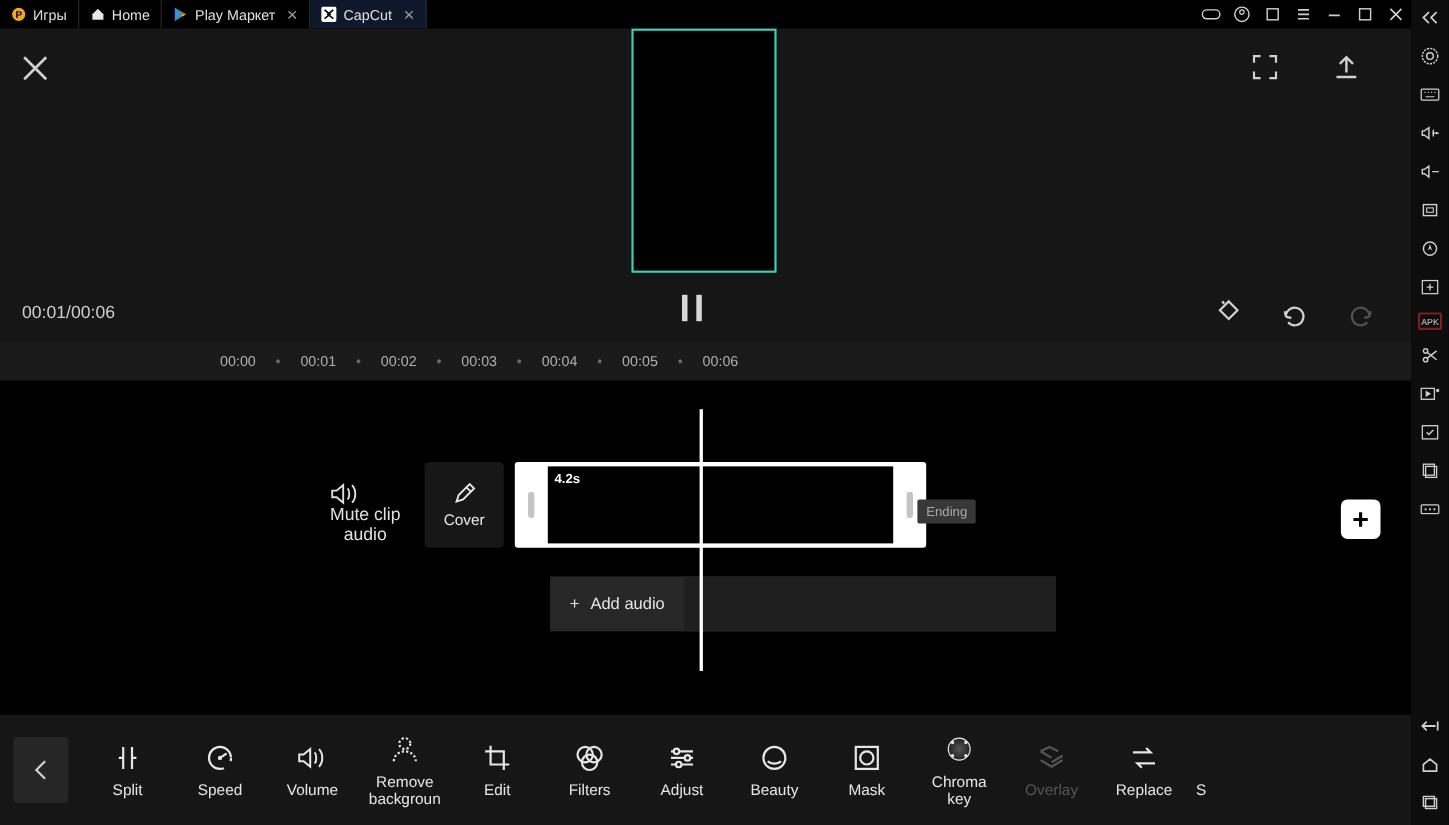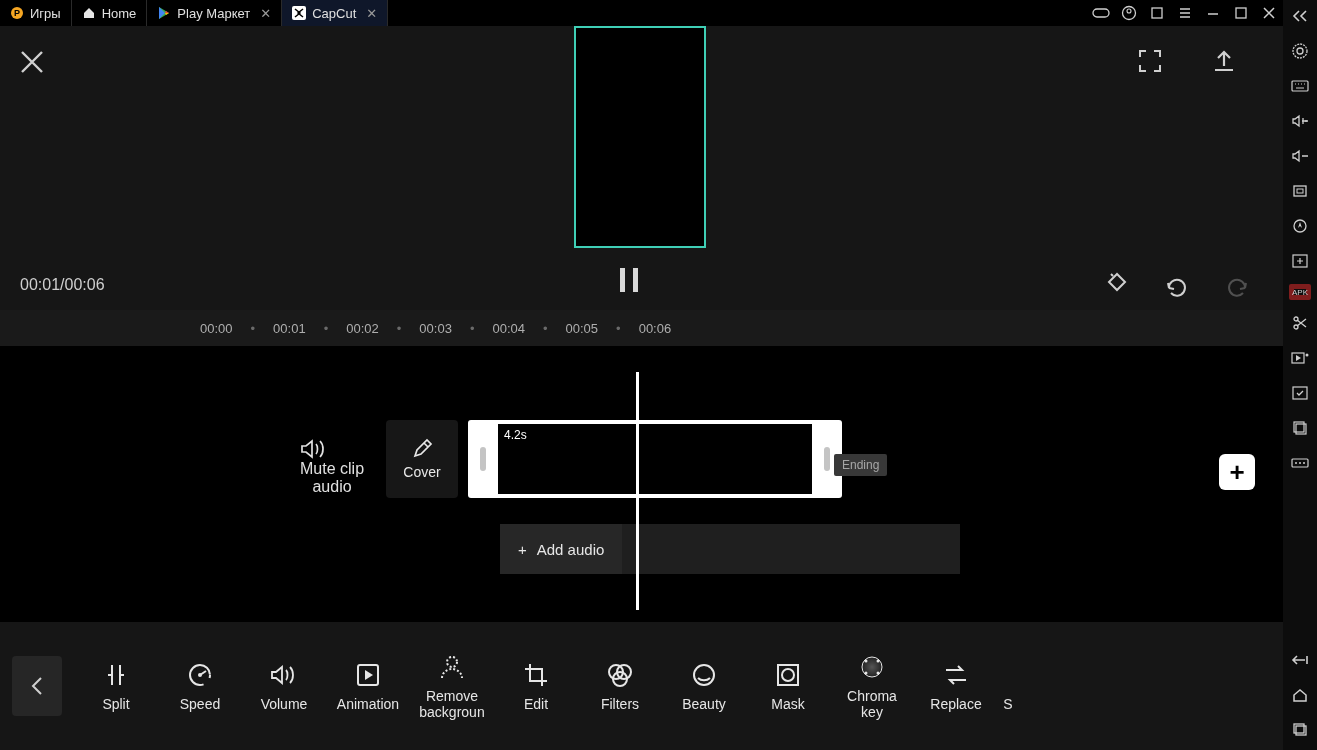--- a/index.html
+++ b/index.html
@@ -40,29 +40,29 @@
   
   .ruler{position:absolute;left:0;top:284px;width:1283px;height:36px;background:#1a1a1a;display:flex;align-items:center;padding-left:200px;gap:18px;font-size:13px;color:#aeaeae;}
   .rdot{color:#6a6a6a;}
   
   .tracks{position:absolute;left:0;top:320px;width:1283px;height:308px;background:#000;}
   .mute{position:absolute;left:300px;top:92px;text-align:center;color:#e0e0e0;font-size:16px;}
   .coverbtn{position:absolute;left:386px;top:74px;width:72px;height:78px;background:#171717;display:flex;flex-direction:column;align-items:center;justify-content:center;gap:4px;color:#e8e8e8;font-size:14px;border-radius:4px;}
   .clip{position:absolute;left:468px;top:74px;width:374px;height:78px;background:var(--white);border-radius:3px;display:flex;align-items:center;}
   .clip .hand{width:30px;height:78px;display:flex;align-items:center;justify-content:center;color:#888;}
   .clip .thumb{flex:1;height:70px;background:#000;position:relative;}
-  .clip .thumb .dur{position:absolute;left:6px;top:4px;color:#fff;font-size:12px;font-weight:normal;}
+  .clip .thumb .dur{position:absolute;left:6px;top:4px;color:#fff;font-size:12px;font-weight:bold;}
   .ending{position:absolute;left:834px;top:108px;background:#383838;color:#a6a6a6;font-size:12px;padding:4px 8px;border-radius:2px;}
   .addbtn{position:absolute;right:28px;top:108px;width:36px;height:36px;border-radius:6px;background:#fff;color:#000;display:flex;align-items:center;justify-content:center;font-size:26px;font-weight:bold;}
   .audiotrack{position:absolute;left:500px;top:178px;width:460px;height:50px;background:#272727;display:flex;align-items:center;font-size:15px;color:#e6e6e6;}
   .audiotrack .lab{padding:0 18px;display:flex;align-items:center;gap:10px;}
   .audiotrack .rest{flex:1;height:50px;background:#1f1f1f;}
   .playhead{position:absolute;left:636px;top:26px;width:3px;height:238px;background:#fff;}
   
-  .bottombar{position:absolute;left:0;bottom:0;width:1283px;height:128px;background:#161616;display:flex;align-items:center;}
+  .bottombar{position:absolute;left:0;bottom:0;width:1283px;height:100px;background:#161616;display:flex;align-items:center;}
   .back{width:50px;height:60px;margin:0 12px;background:#262626;border-radius:4px;display:flex;align-items:center;justify-content:center;}
   .tool{display:flex;flex-direction:column;align-items:center;justify-content:center;gap:7px;min-width:84px;font-size:14px;color:#e6e6e6;}
   .tool.dis{color:#555;}
   .tool .icn{height:28px;display:flex;align-items:center;}
   
   .rightrail{position:absolute;right:0;top:0;width:34px;height:750px;background:#0d0d0d;display:flex;flex-direction:column;align-items:center;padding-top:4px;gap:11px;}
   .rri{width:24px;height:24px;display:flex;align-items:center;justify-content:center;color:#cfcfcf;font-size:13px;}
   svg{display:block;}
 </style>
 </head>
@@ -277,29 +277,20 @@
     <div class="tool">
       <div class="icn">
           <svg width="28" height="24" viewBox="0 0 28 24">
             <path d="M2 9v6h4l6 5V4L6 9H2zM16 7c2 2 2 8 0 10M20 4c4 4 4 12 0 16" fill="none" stroke="#e6e6e6" stroke-width="1.8"></path>
           </svg>
         </div>
       <span>Volume</span>
     </div>
     <div class="tool">
       <div class="icn">
-          <svg width="26" height="26" viewBox="0 0 26 26">
-            <rect x="3" y="3" width="20" height="20" rx="2" fill="none" stroke="#e6e6e6" stroke-width="2"></rect>
-            <polygon points="10,8 18,13 10,18" fill="#e6e6e6"></polygon>
-          </svg>
-        </div>
-      <span>Animation</span>
-    </div>
-    <div class="tool">
-      <div class="icn">
           <svg width="28" height="26" viewBox="0 0 28 26">
             <circle cx="14" cy="8" r="5" fill="none" stroke="#e6e6e6" stroke-width="2" stroke-dasharray="2 2"></circle>
             <path d="M4 24c0-6 6-9 10-9s10 3 10 9" fill="none" stroke="#e6e6e6" stroke-width="2" stroke-dasharray="2 2"></path>
           </svg>
         </div>
       <span style="text-align:center;white-space:normal;width:80px;">Remove backgroun</span>
     </div>
     <div class="tool">
       <div class="icn">
           <svg width="26" height="26" viewBox="0 0 26 26">
@@ -310,20 +301,31 @@
     </div>
     <div class="tool">
       <div class="icn">
           <svg width="28" height="26" viewBox="0 0 28 26">
             <circle cx="10" cy="10" r="7" fill="none" stroke="#e6e6e6" stroke-width="2"></circle>
             <circle cx="18" cy="10" r="7" fill="none" stroke="#e6e6e6" stroke-width="2"></circle>
             <circle cx="14" cy="17" r="7" fill="none" stroke="#e6e6e6" stroke-width="2"></circle>
           </svg>
         </div>
       <span>Filters</span>
+    </div>
+    <div class="tool">
+      <div class="icn">
+          <svg width="26" height="24" viewBox="0 0 26 24">
+            <path d="M3 6h20M3 12h20M3 18h20" stroke="#e6e6e6" stroke-width="2"></path>
+            <circle cx="8" cy="6" r="2.5" fill="#161616" stroke="#e6e6e6" stroke-width="2"></circle>
+            <circle cx="18" cy="12" r="2.5" fill="#161616" stroke="#e6e6e6" stroke-width="2"></circle>
+            <circle cx="10" cy="18" r="2.5" fill="#161616" stroke="#e6e6e6" stroke-width="2"></circle>
+          </svg>
+        </div>
+      <span>Adjust</span>
     </div>
     <div class="tool">
       <div class="icn">
           <svg width="26" height="26" viewBox="0 0 26 26">
             <circle cx="13" cy="13" r="10" fill="none" stroke="#e6e6e6" stroke-width="2"></circle>
             <path d="M7 16c3 3 9 3 12 0M9 10h.01M17 10h.01" fill="none" stroke="#e6e6e6" stroke-width="2"></path>
           </svg>
         </div>
       <span>Beauty</span>
     </div>
@@ -347,20 +349,28 @@
               </radialGradient>
             </defs>
             <circle cx="7" cy="7" r="1.5" fill="#e6e6e6"></circle>
             <circle cx="19" cy="7" r="1.5" fill="#e6e6e6"></circle>
             <circle cx="7" cy="19" r="1.5" fill="#e6e6e6"></circle>
             <circle cx="19" cy="19" r="1.5" fill="#e6e6e6"></circle>
           </svg>
         </div>
       <span style="text-align:center;white-space:normal;width:60px;">Chroma key</span>
     </div>
+    <div class="tool dis">
+      <div class="icn">
+          <svg width="28" height="24" viewBox="0 0 28 24">
+            <path d="M4 6l8-4 8 4M4 6l10 6M24 10l-10 6M4 14l10 6 10-6" fill="none" stroke="#555" stroke-width="2"></path>
+          </svg>
+        </div>
+      <span>Overlay</span>
+    </div>
     <div class="tool">
       <div class="icn">
           <svg width="28" height="22" viewBox="0 0 28 22">
             <path d="M4 6h16l-4-4M24 16H8l4 4" fill="none" stroke="#e6e6e6" stroke-width="2"></path>
           </svg>
         </div>
       <span>Replace</span>
     </div>
     <div class="tool" style="min-width:20px;">
       <div class="icn"></div>
@@ -408,21 +418,21 @@
         <circle cx="8" cy="8" r="6" fill="none" stroke="#cfcfcf" stroke-width="1.3"></circle>
         <polygon points="8,4 10,10 8,8 6,10" fill="#cfcfcf"></polygon>
       </svg>
     </div>
   <div class="rri">
       <svg width="16" height="14" viewBox="0 0 16 14">
         <rect x="1" y="1" width="14" height="12" fill="none" stroke="#cfcfcf" stroke-width="1.2"></rect>
         <path d="M8 4v6M5 7h6" stroke="#cfcfcf" stroke-width="1.2"></path>
       </svg>
     </div>
-  <div class="rri" style="font-size:8px;border:5px solid #7f1d1d;border-radius:2px;width:22px;height:16px;">APK</div>
+  <div class="rri" style="font-size:8px;border:2px solid #7f1d1d;border-radius:2px;width:22px;height:16px;">APK</div>
   <div class="rri">
       <svg width="16" height="16" viewBox="0 0 16 16">
         <circle cx="4" cy="4" r="2" fill="none" stroke="#cfcfcf" stroke-width="1.3"></circle>
         <circle cx="4" cy="12" r="2" fill="none" stroke="#cfcfcf" stroke-width="1.3"></circle>
         <path d="M5 5l9 7M5 11l9-7" stroke="#cfcfcf" stroke-width="1.3"></path>
       </svg>
     </div>
   <div class="rri">
       <svg width="18" height="12" viewBox="0 0 18 12">
         <rect x="1" y="1" width="12" height="10" fill="none" stroke="#cfcfcf" stroke-width="1.2"></rect>

